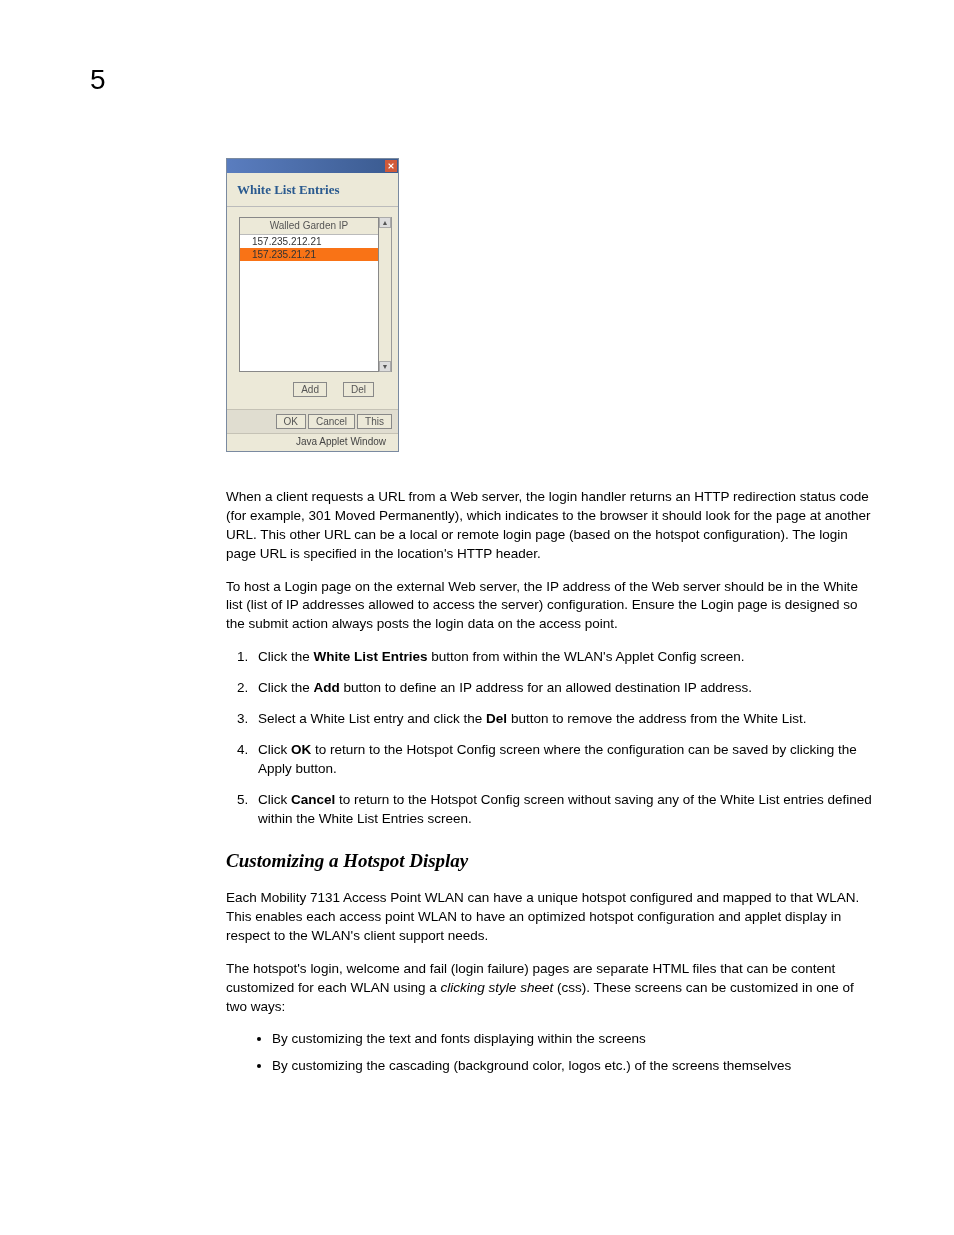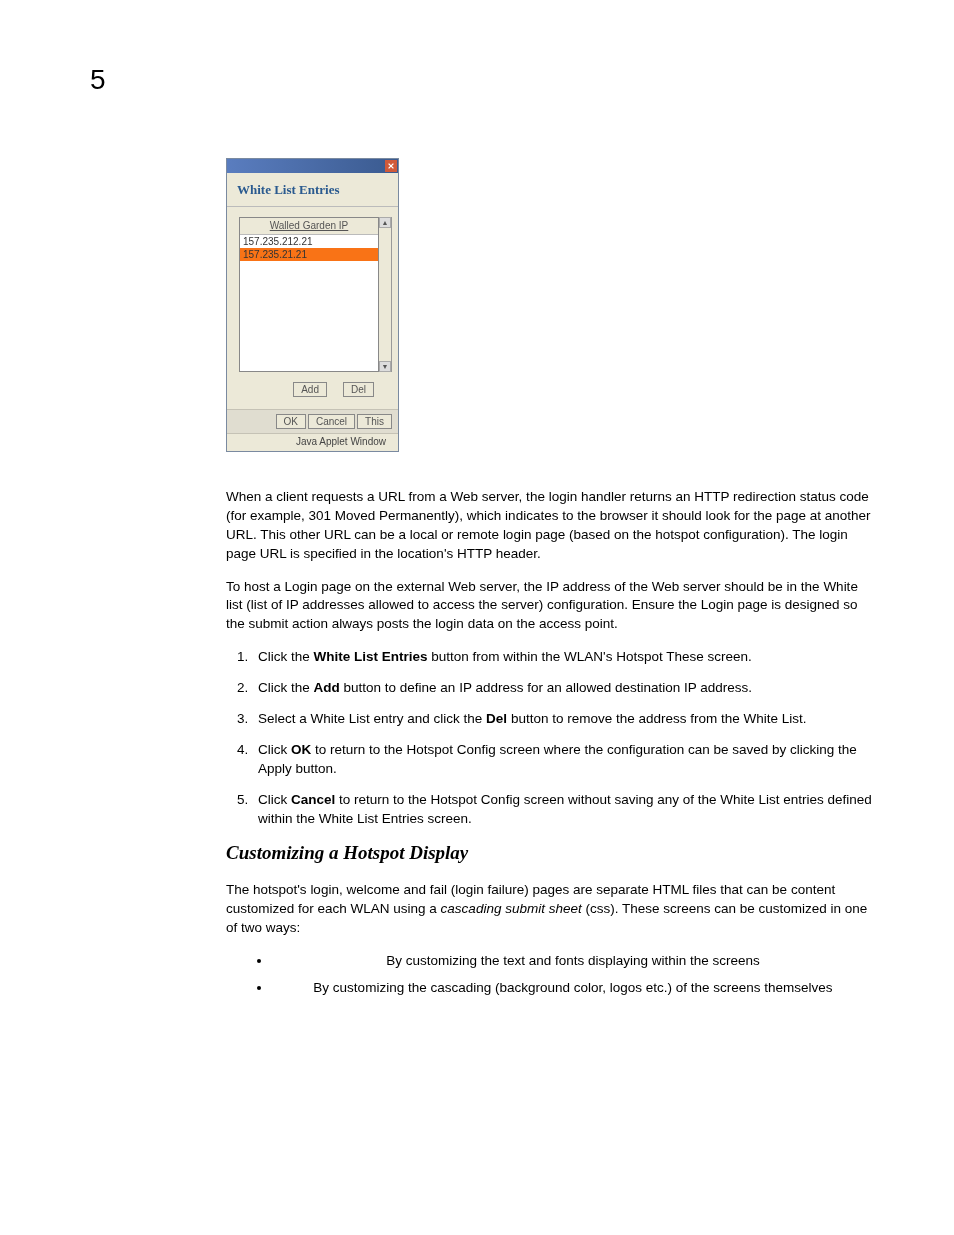--- a/index.html
+++ b/index.html
@@ -67,26 +67,25 @@
       border: 1px solid #888;
       background: #fff;
     }
     .table-grid .th {
       text-align: center;
       font-size: 10px;
       color: #555;
       padding: 1px 0;
       border-bottom: 1px solid #bbb;
       background: #ece9d8;
-      text-decoration: underline;
     }
     .table-grid .td {
       font-size: 10px;
       color: #333;
-      padding: 0 3px;
+      padding: 0 12px;
       line-height: 13px;
     }
     .table-grid .td.sel { background: #f97316; }
     .table-grid .spacer { height: 110px; }
     .scrollbar {
       width: 13px;
       background: #ece9d8;
       border: 1px solid #999;
       border-left: none;
       display: flex;
@@ -135,25 +134,25 @@
     }
     .content p { margin-bottom: 14px; }
     ol.steps { list-style: decimal; margin-left: 0; padding-left: 0; }
     ol.steps > li { margin-bottom: 12px; margin-left: 26px; padding-left: 6px; }
     .indent2 { margin-left: 58px; margin-bottom: 12px; }
     .section-head {
       font-family: Georgia, 'Times New Roman', serif;
       font-style: italic;
       font-weight: bold;
       font-size: 19px;
-      margin-top: 12px;
+      margin-top: 20px;
       margin-bottom: 14px;
       color: #000;
     }
-    ul.bullets { list-style: disc; margin-left: 0; padding-left: 0; text-align: center; }
+    ul.bullets { list-style: disc; margin-left: 0; padding-left: 0; }
     ul.bullets > li { margin-left: 46px; margin-bottom: 8px; padding-left: 0; }
     .b { font-weight: bold; }
     .it { font-style: italic; }
   </style>
 </head>
 <body>
 
 <div class="page-number">5</div>
 
 <div class="dialog">
@@ -191,29 +190,30 @@
     <button class="app-btn">This</button>
   </div>
   <div class="status">Java Applet Window</div>
 </div>
 
 <div class="content">
   <p>When a client requests a URL from a Web server, the login handler returns an HTTP redirection status code (for example, 301 Moved Permanently), which indicates to the browser it should look for the page at another URL. This other URL can be a local or remote login page (based on the hotspot configuration). The login page URL is specified in the location's HTTP header.</p>
   <p>To host a Login page on the external Web server, the IP address of the Web server should be in the White list (list of IP addresses allowed to access the server) configuration. Ensure the Login page is designed so the submit action always posts the login data on the access point.</p>
 
   <ol class="steps">
-    <li><span>Click the </span><span class="b">White List Entries</span><span> button from within the WLAN's Hotspot These screen.</span></li>
+    <li><span>Click the </span><span class="b">White List Entries</span><span> button from within the WLAN's Applet Config screen.</span></li>
     <li><span>Click the </span><span class="b">Add</span><span> button to define an IP address for an allowed destination IP address.</span></li>
     <li><span>Select a White List entry and click the </span><span class="b">Del</span><span> button to remove the address from the White List.</span></li>
     <li><span>Click </span><span class="b">OK</span><span> to return to the Hotspot Config screen where the configuration can be saved by clicking the Apply button.</span>
     </li>
     <li><span>Click </span><span class="b">Cancel</span><span> to return to the Hotspot Config screen without saving any of the White List entries defined within the White List Entries screen.</span></li>
   </ol>
 
   <div class="section-head">Customizing a Hotspot Display</div>
 
-  <p><span>The hotspot's login, welcome and fail (login failure) pages are separate HTML files that can be content customized for each WLAN using a </span><span class="it">cascading submit sheet</span><span> (css). These screens can be customized in one of two ways:</span></p>
+  <p>Each Mobility 7131 Access Point WLAN can have a unique hotspot configured and mapped to that WLAN. This enables each access point WLAN to have an optimized hotspot configuration and applet display in respect to the WLAN's client support needs.</p>
+  <p><span>The hotspot's login, welcome and fail (login failure) pages are separate HTML files that can be content customized for each WLAN using a </span><span class="it">clicking style sheet</span><span> (css). These screens can be customized in one of two ways:</span></p>
 
   <ul class="bullets">
     <li>By customizing the text and fonts displaying within the screens</li>
     <li>By customizing the cascading (background color, logos etc.) of the screens themselves</li>
   </ul>
 </div>
 
 </body></html>

